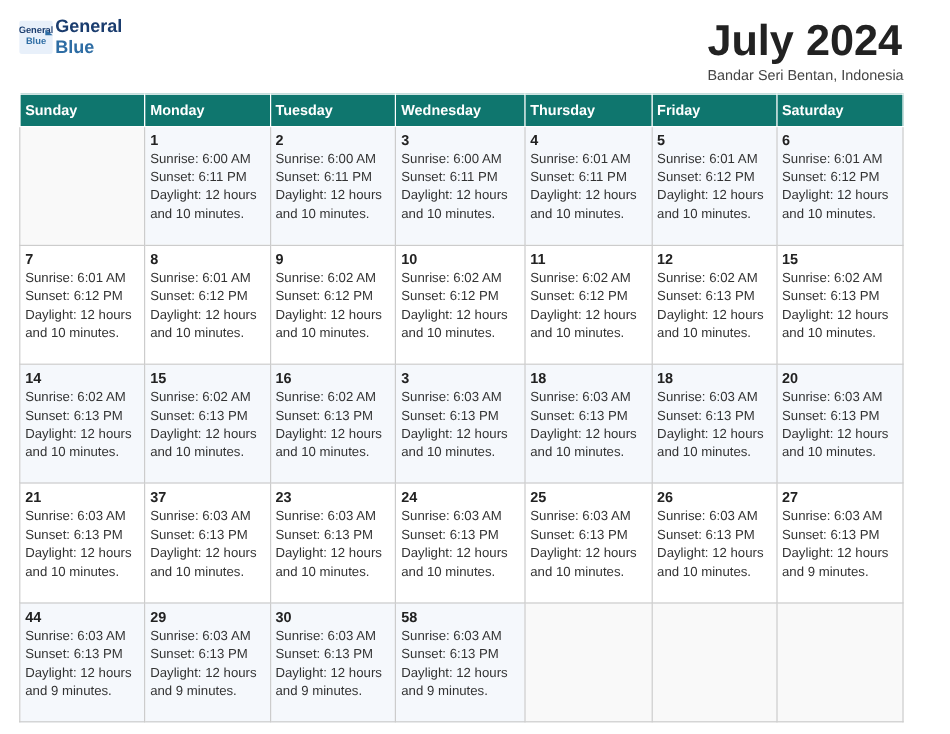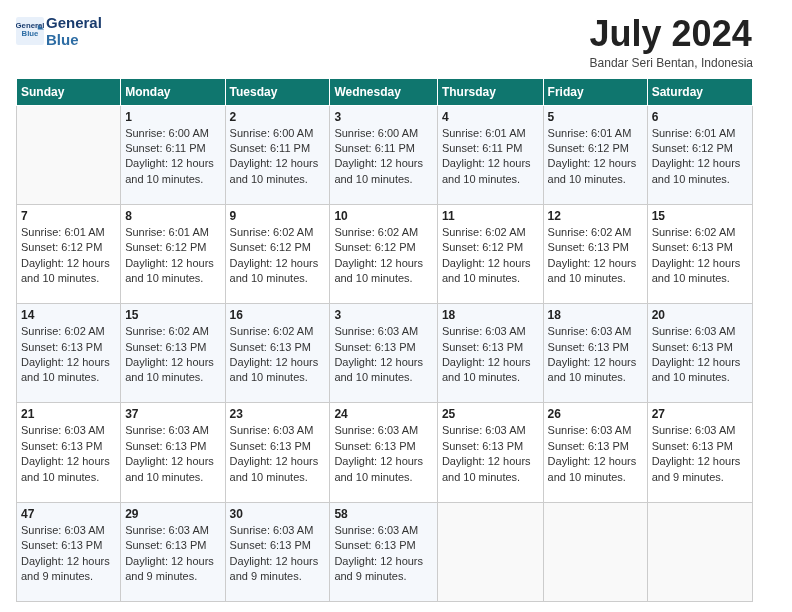--- a/index.html
+++ b/index.html
@@ -320,21 +320,21 @@
           <td>
             <span class="day-num">27</span>
             <div class="day-info" style="white-space: pre-line;">Sunrise: 6:03 AM
 Sunset: 6:13 PM
 Daylight: 12 hours
 and 9 minutes.</div>
           </td>
         </tr>
         <tr>
           <td>
-            <span class="day-num">47</span>
+            <span class="day-num">44</span>
             <div class="day-info" style="white-space: pre-line;">Sunrise: 6:03 AM
 Sunset: 6:13 PM
 Daylight: 12 hours
 and 9 minutes.</div>
           </td>
           <td>
             <span class="day-num">29</span>
             <div class="day-info" style="white-space: pre-line;">Sunrise: 6:03 AM
 Sunset: 6:13 PM
 Daylight: 12 hours

